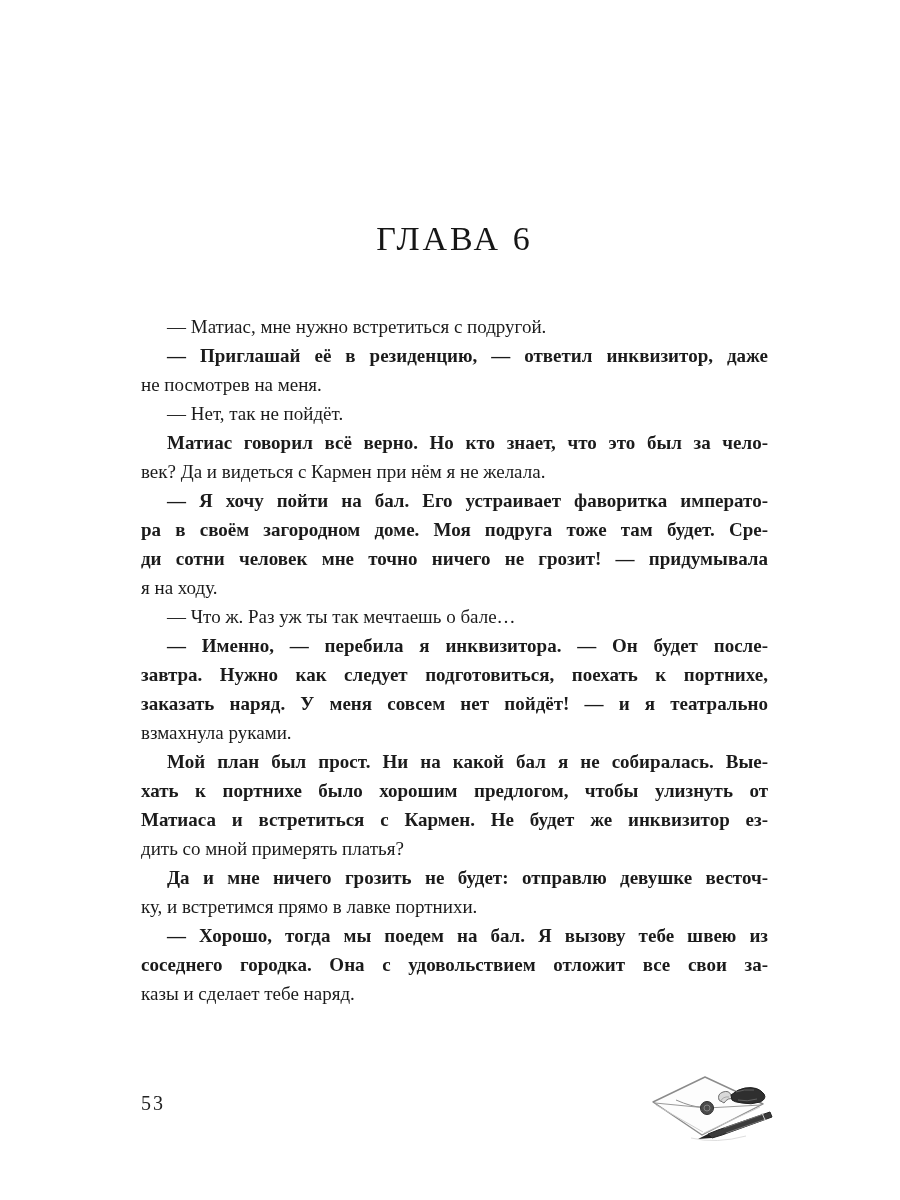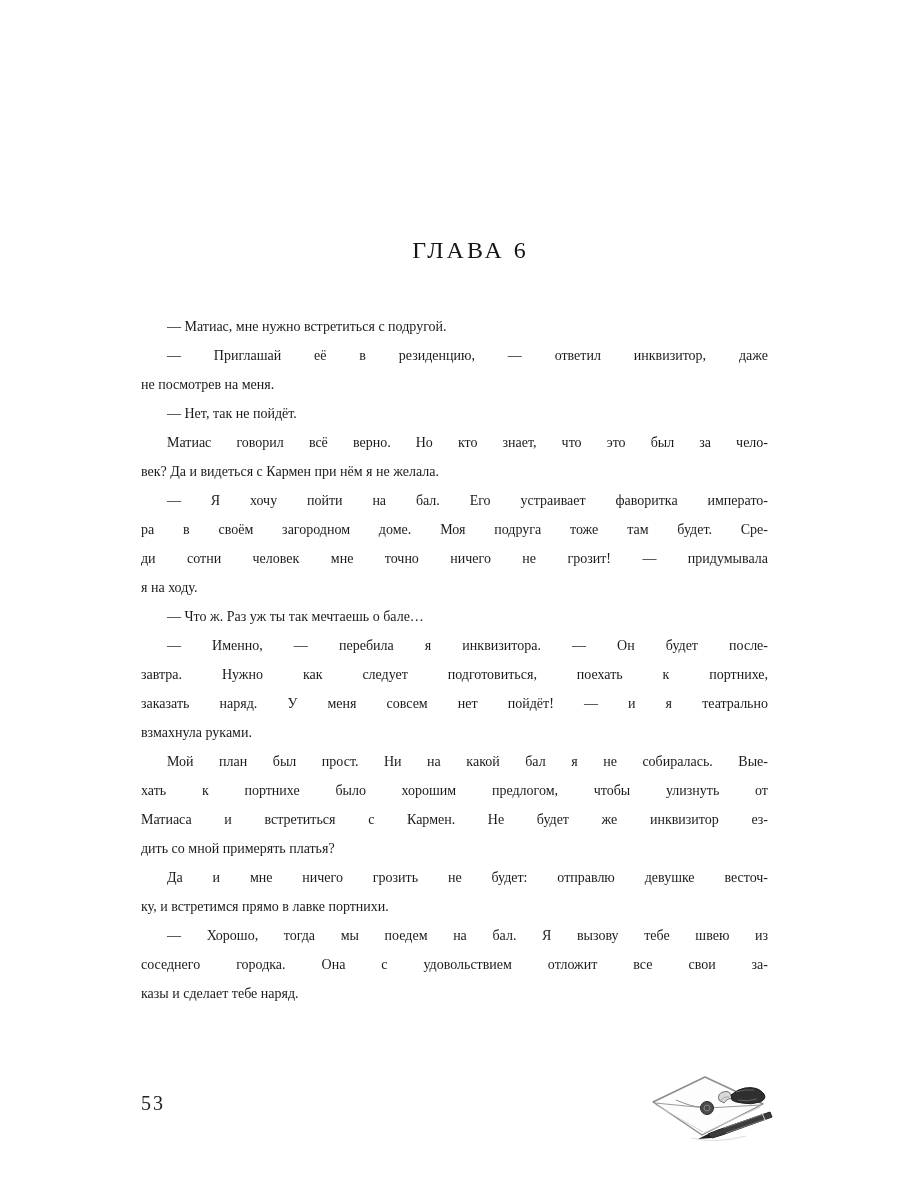--- a/index.html
+++ b/index.html
@@ -14,43 +14,44 @@
     background: #ffffff;
     overflow: hidden;
     font-family: "Liberation Serif", serif;
     color: #1b1b1b;
   }
   .chapter-title {
     position: absolute;
     top: 222px;
     left: 141px;
     width: 627px;
-    margin: 16px;
+    margin: 0;
     text-align: center;
-    font-size: 24px;
+    font-size: 34px;
     font-weight: 400;
     letter-spacing: 3px;
     line-height: 1;
     color: #161616;
   }
   .text-block {
     position: absolute;
     top: 312px;
     left: 141px;
     width: 627px;
-    font-size: 14px;
+    font-size: 19px;
     line-height: 29px;
   }
   .line {
     text-align: justify;
     text-align-last: left;
     white-space: normal;
   }
   .line.fill {
     text-align-last: justify;
+    font-weight: bold;
   }
   .line.indent {
     padding-left: 26px;
   }
   .page-number {
     position: absolute;
     top: 1092px;
     left: 141px;
     width: 627px;
     text-align: left;

